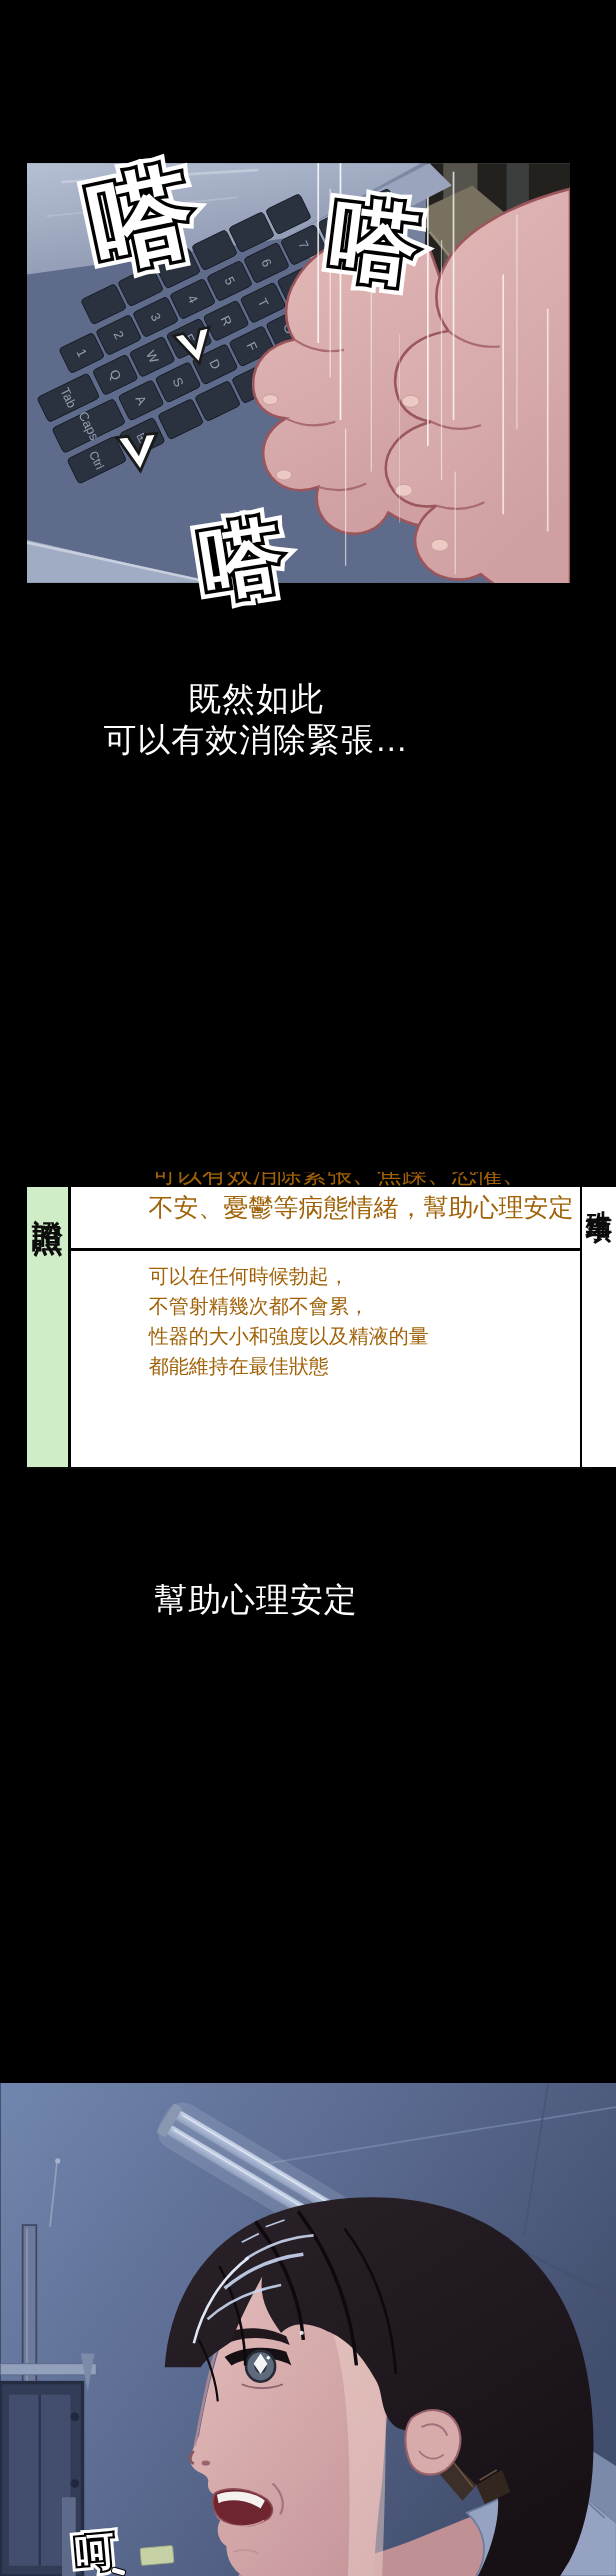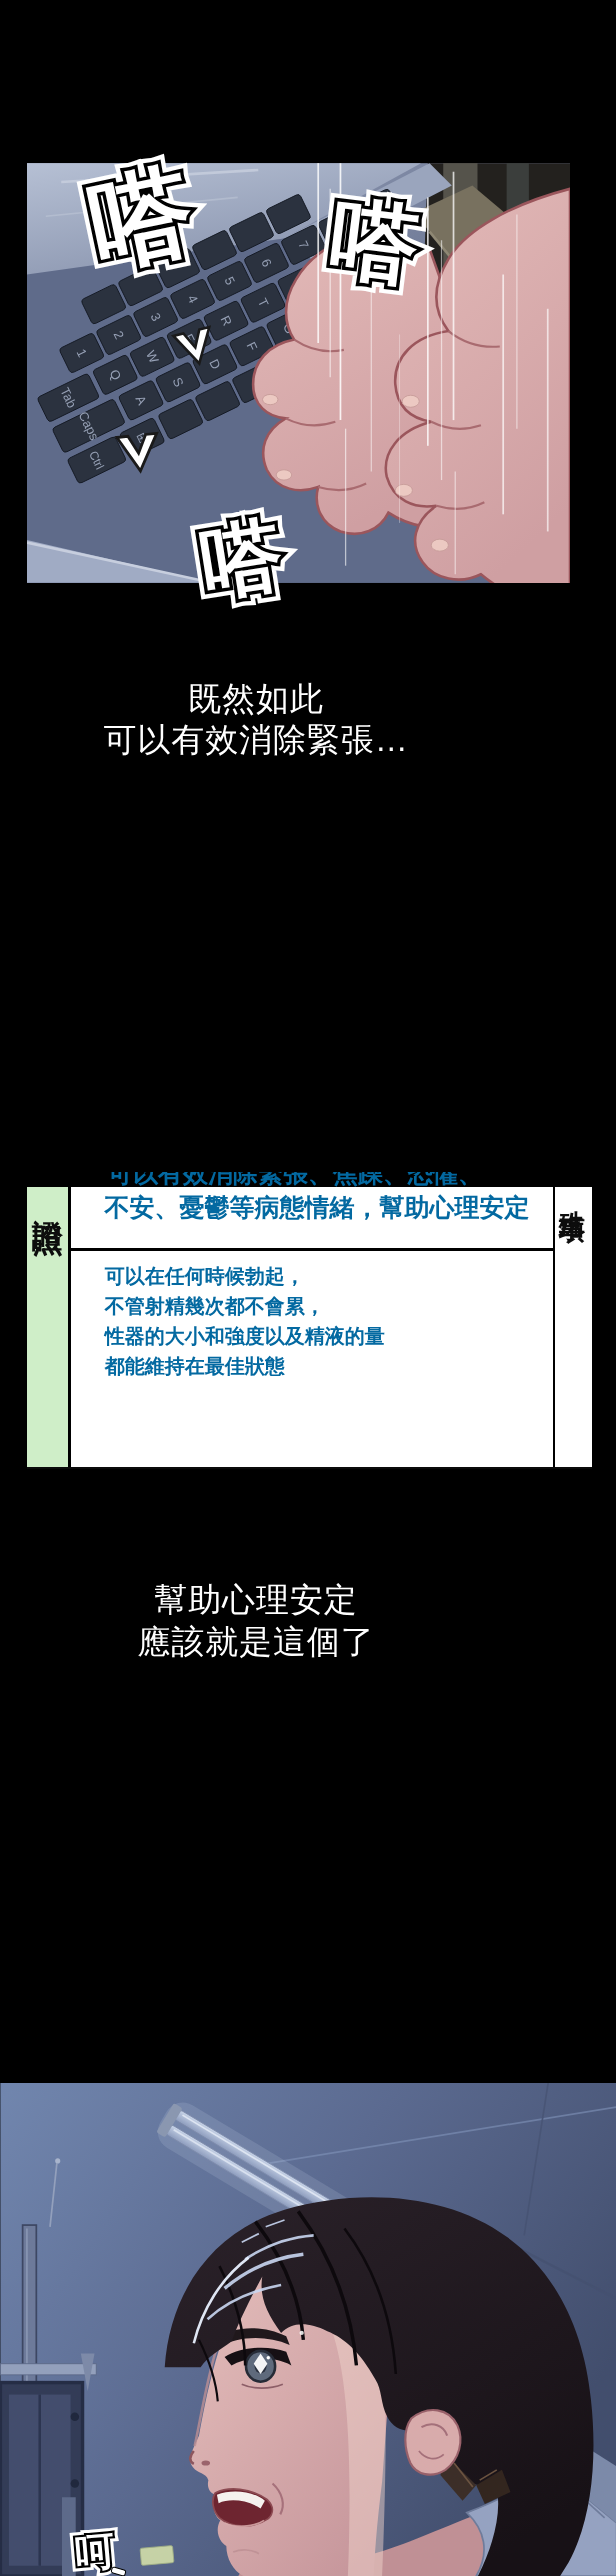--- a/index.html
+++ b/index.html
@@ -15,21 +15,21 @@
   .doc{position:absolute;left:26.5px;top:1187px;width:565px;height:280px;display:flex;
        border-bottom:2.6px solid #0a0a0a;}
   .doc-left{width:44px;background:#cfeec8;border-right:3.4px solid #000;display:flex;
             justify-content:center;padding-top:6.9px;box-sizing:border-box;}
   .v-text{writing-mode:vertical-rl;text-orientation:upright;color:#0d0d0d;
           font-weight:600;letter-spacing:6px;}
   .doc-left .v-text{font-size:31px;}
   .doc-mid{flex:1;background:#ffffff;display:flex;flex-direction:column;box-sizing:border-box;}
   .doc-row1{height:64px;border-bottom:3.4px solid #000;padding:6px 6.9px 0 34px;box-sizing:border-box;}
   .doc-row2{flex:1;padding:4.3px 6.9px 0 10.3px;box-sizing:border-box;}
-  .blue{color:#0369a1;font-size:25px;line-height:29px;white-space:nowrap;font-weight:700;}
+  .blue{color:#a16207;font-size:25px;line-height:29px;white-space:nowrap;font-weight:400;margin-left:44px;}
   .doc-title-line{font-size:26.5px;line-height:34px;color:#141414;font-weight:700;white-space:nowrap;}
   .idx{color:#8a3a28;font-weight:700;margin-right:0.9px;}
   .doc-lines{margin-top:6px;padding-left:24px;}
   .doc-lines .blue{font-size:20px;line-height:30px;}
   .doc-right{width:39px;background:#ffffff;border-left:2.6px solid #000;display:flex;
              justify-content:center;padding-top:2.6px;box-sizing:border-box;}
   .doc-right .v-text{font-size:26px;font-weight:600;letter-spacing:5.1px;}
   
   .clip-strip{position:absolute;left:108px;top:1172px;width:438px;height:14.6px;overflow:hidden;}
   .clip-strip .blue{display:block;transform:translateY(-13px);}
@@ -252,21 +252,20 @@
         </div>
       </div>
     </div>
     <div class="doc-right">
       <span class="v-text">殊事項</span>
     </div>
   </div>
 
   <div class="narration" style="top:1579px;line-height:42px">
     <div>幫助心理安定</div>
-    <div>應該就是這個了</div>
   </div>
 
   <svg class="abs" style="left:0;top:2083px" width="617" height="493" viewBox="0 0 720 576">
     <defs>
       <linearGradient id="gRoom" x1="0" y1="0" x2="1" y2="0.55">
         <stop offset="0" stop-color="#7186ae"></stop>
           <stop offset="0.5" stop-color="#5b6a90"></stop>
         <stop offset="1" stop-color="#424e6d"></stop>
       </linearGradient>
       <linearGradient id="gSkin2" x1="0" y1="0" x2="0.8" y2="1">

